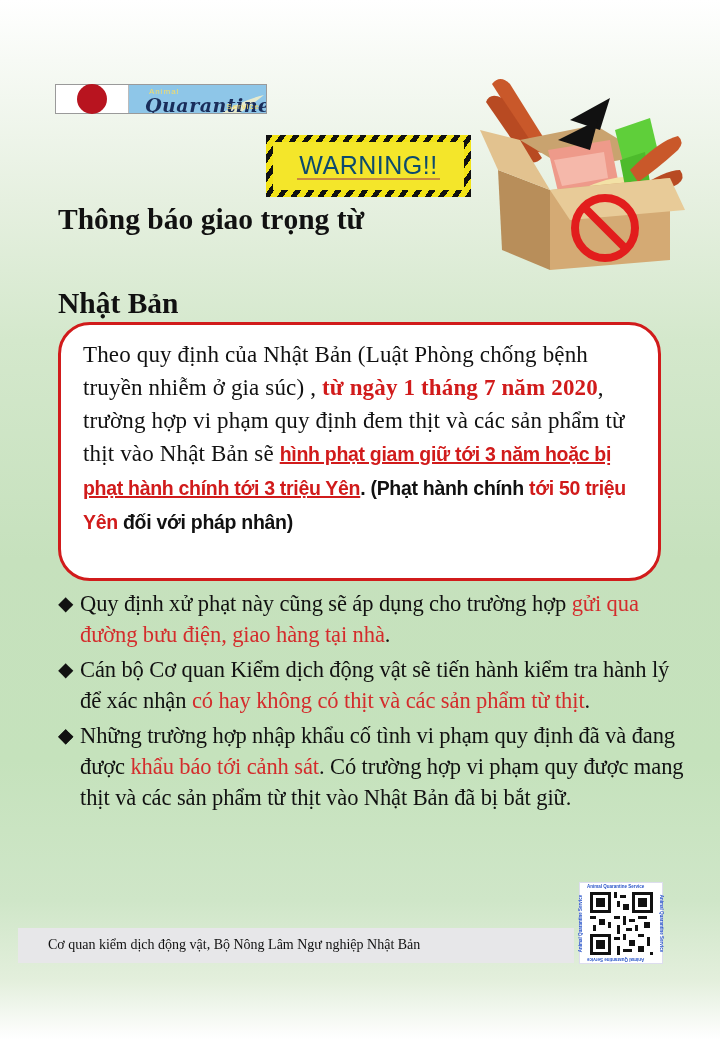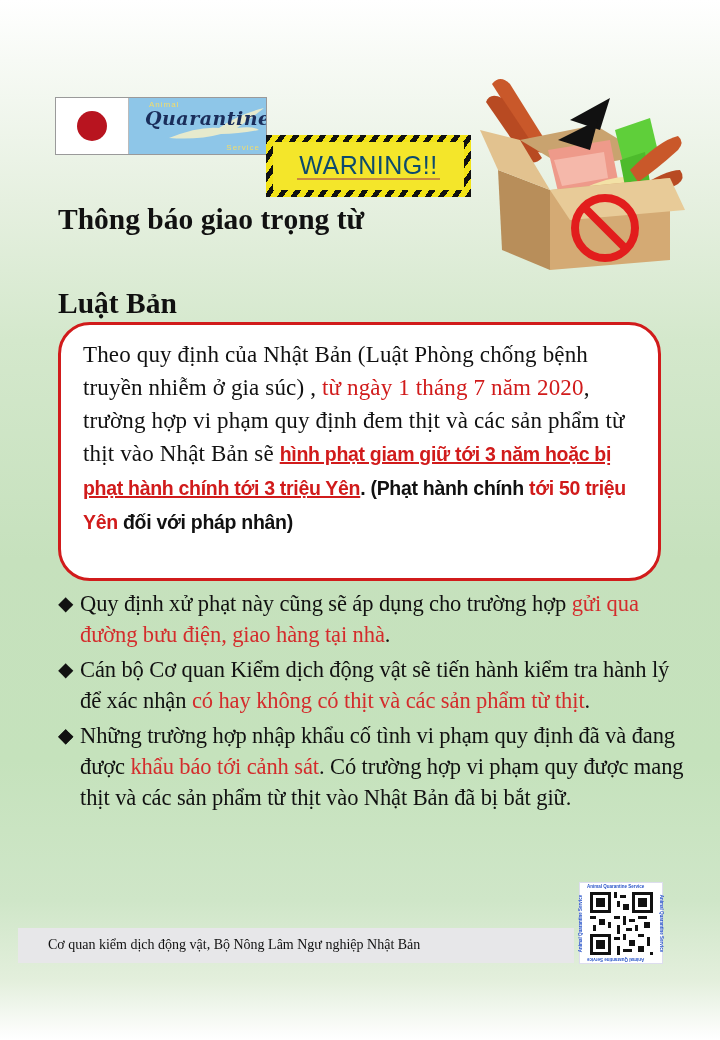--- a/index.html
+++ b/index.html
@@ -8,21 +8,21 @@
       position: relative;
       background: linear-gradient(to bottom,
         #ffffff 0px, #f7faf5 60px, #e6f0e0 200px, #d4e8cc 340px,
         #c6e1bd 560px, #c5e2bc 760px, #cfe6c8 900px, #e3efdc 980px, #fbfcfa 1030px, #ffffff 1040px);
       font-family: "Liberation Serif", serif;
       color: #111;
     }
     .abs { position: absolute; }
 
     
-    .logo { left: 55px; top: 97px; width: 212px; height: 58px; display: flex; border: 1px solid #9a9a9a; }
+    .logo { left: 55px; top: 84px; width: 212px; height: 30px; display: flex; border: 1px solid #9a9a9a; }
     .flag { width: 73px; height: 100%; background: #fff; display: flex; align-items: center; justify-content: center; border-right: 1px solid #bbb; }
     .flag-dot { width: 30px; height: 30px; border-radius: 50%; background: #b8141f; }
     .aq { flex: 1; background: #8ec6e8; position: relative; overflow: hidden; }
     .aq-small { position: absolute; font-family: "Liberation Sans", sans-serif; font-size: 8px; color: #f3dc6a; letter-spacing: 1px; }
     .aq-top { left: 20px; top: 2px; }
     .aq-bot { right: 6px; bottom: 2px; }
     .aq-main { position: absolute; left: 16px; top: 9px; font-family: "DejaVu Serif", serif; font-style: italic; font-weight: bold; font-size: 19px; color: #1a2d5a; letter-spacing: 0.5px; }
     .bird { position: absolute; left: 30px; top: 6px; width: 110px; height: 38px; }
 
     
@@ -35,21 +35,21 @@
     
     .box-illus { left: 480px; top: 70px; width: 210px; height: 205px; }
 
     
     .title { left: 58px; top: 198px; font-weight: bold; font-size: 29.5px; line-height: 42px; color: #111; }
 
     
     .notice { left: 58px; top: 322px; width: 603px; height: 259px; background: #fff; border: 3px solid #d11b1b; border-radius: 32px; padding: 13px 20px 0 22px; }
     .notice p { font-size: 23px; line-height: 33px; letter-spacing: 0.15px; }
     .red { color: #d11b1b; }
-    .b { font-weight: normal; }
+    .b { font-weight: bold; }
     .u { text-decoration: underline; text-decoration-thickness: 2px; }
     .notice .cond { font-family: "Liberation Sans", sans-serif; font-weight: bold; font-size: 19.5px; letter-spacing: -0.3px; }
 
     
     .bullets { left: 58px; top: 588px; width: 630px; list-style: none; }
     .bullets li { position: relative; padding-left: 22px; font-size: 22.5px; line-height: 31px; margin-bottom: 4px; letter-spacing: -0.1px; }
     .bullets .dia { position: absolute; left: 0; top: 0; font-size: 20px; }
     .bullets .red { color: #d42c2c; }
 
     
@@ -114,21 +114,21 @@
   <path d="M0 60 L40 70 L70 120 L18 100 Z" fill="#e2c28f"></path>
   <path d="M70 120 L190 108 L205 140 L90 150 Z" fill="#e8cb98"></path>
 
   <circle cx="125" cy="158" r="30" fill="none" stroke="#e21d1d" stroke-width="8"></circle>
   <line x1="104" y1="137" x2="146" y2="179" stroke="#e21d1d" stroke-width="8"></line>
 </svg>
 
 <h1 class="abs title">
   <span>Thông báo giao trọng từ</span><br>
   <br>
-  <span>Luật Bản</span>
+  <span>Nhật Bản</span>
 </h1>
 
 <div class="abs notice">
   <p><span>Theo quy định của Nhật Bản (Luật Phòng chống bệnh truyền nhiễm ở gia súc) , </span><span class="red b">từ ngày 1 tháng 7 năm 2020</span><span>, trường hợp vi phạm quy định đem thịt và các sản phẩm từ thịt vào Nhật Bản sẽ </span><span class="red b u cond">hình phạt giam giữ tới 3 năm hoặc bị phạt hành chính tới 3 triệu Yên</span><span class="cond">. (Phạt hành chính </span><span class="red cond">tới 50 triệu Yên</span><span class="cond"> đối với pháp nhân)</span></p>
 </div>
 
 <ul class="abs bullets">
   <li><span class="dia">◆</span><span>Quy định xử phạt này cũng sẽ áp dụng cho trường hợp </span><span class="red">gửi qua đường bưu điện, giao hàng tại nhà</span><span>.</span></li>
   <li><span class="dia">◆</span><span>Cán bộ Cơ quan Kiểm dịch động vật sẽ tiến hành kiểm tra hành lý để xác nhận </span><span class="red">có hay không có thịt và các sản phẩm từ thịt</span><span>.</span></li>
   <li><span class="dia">◆</span></li>

